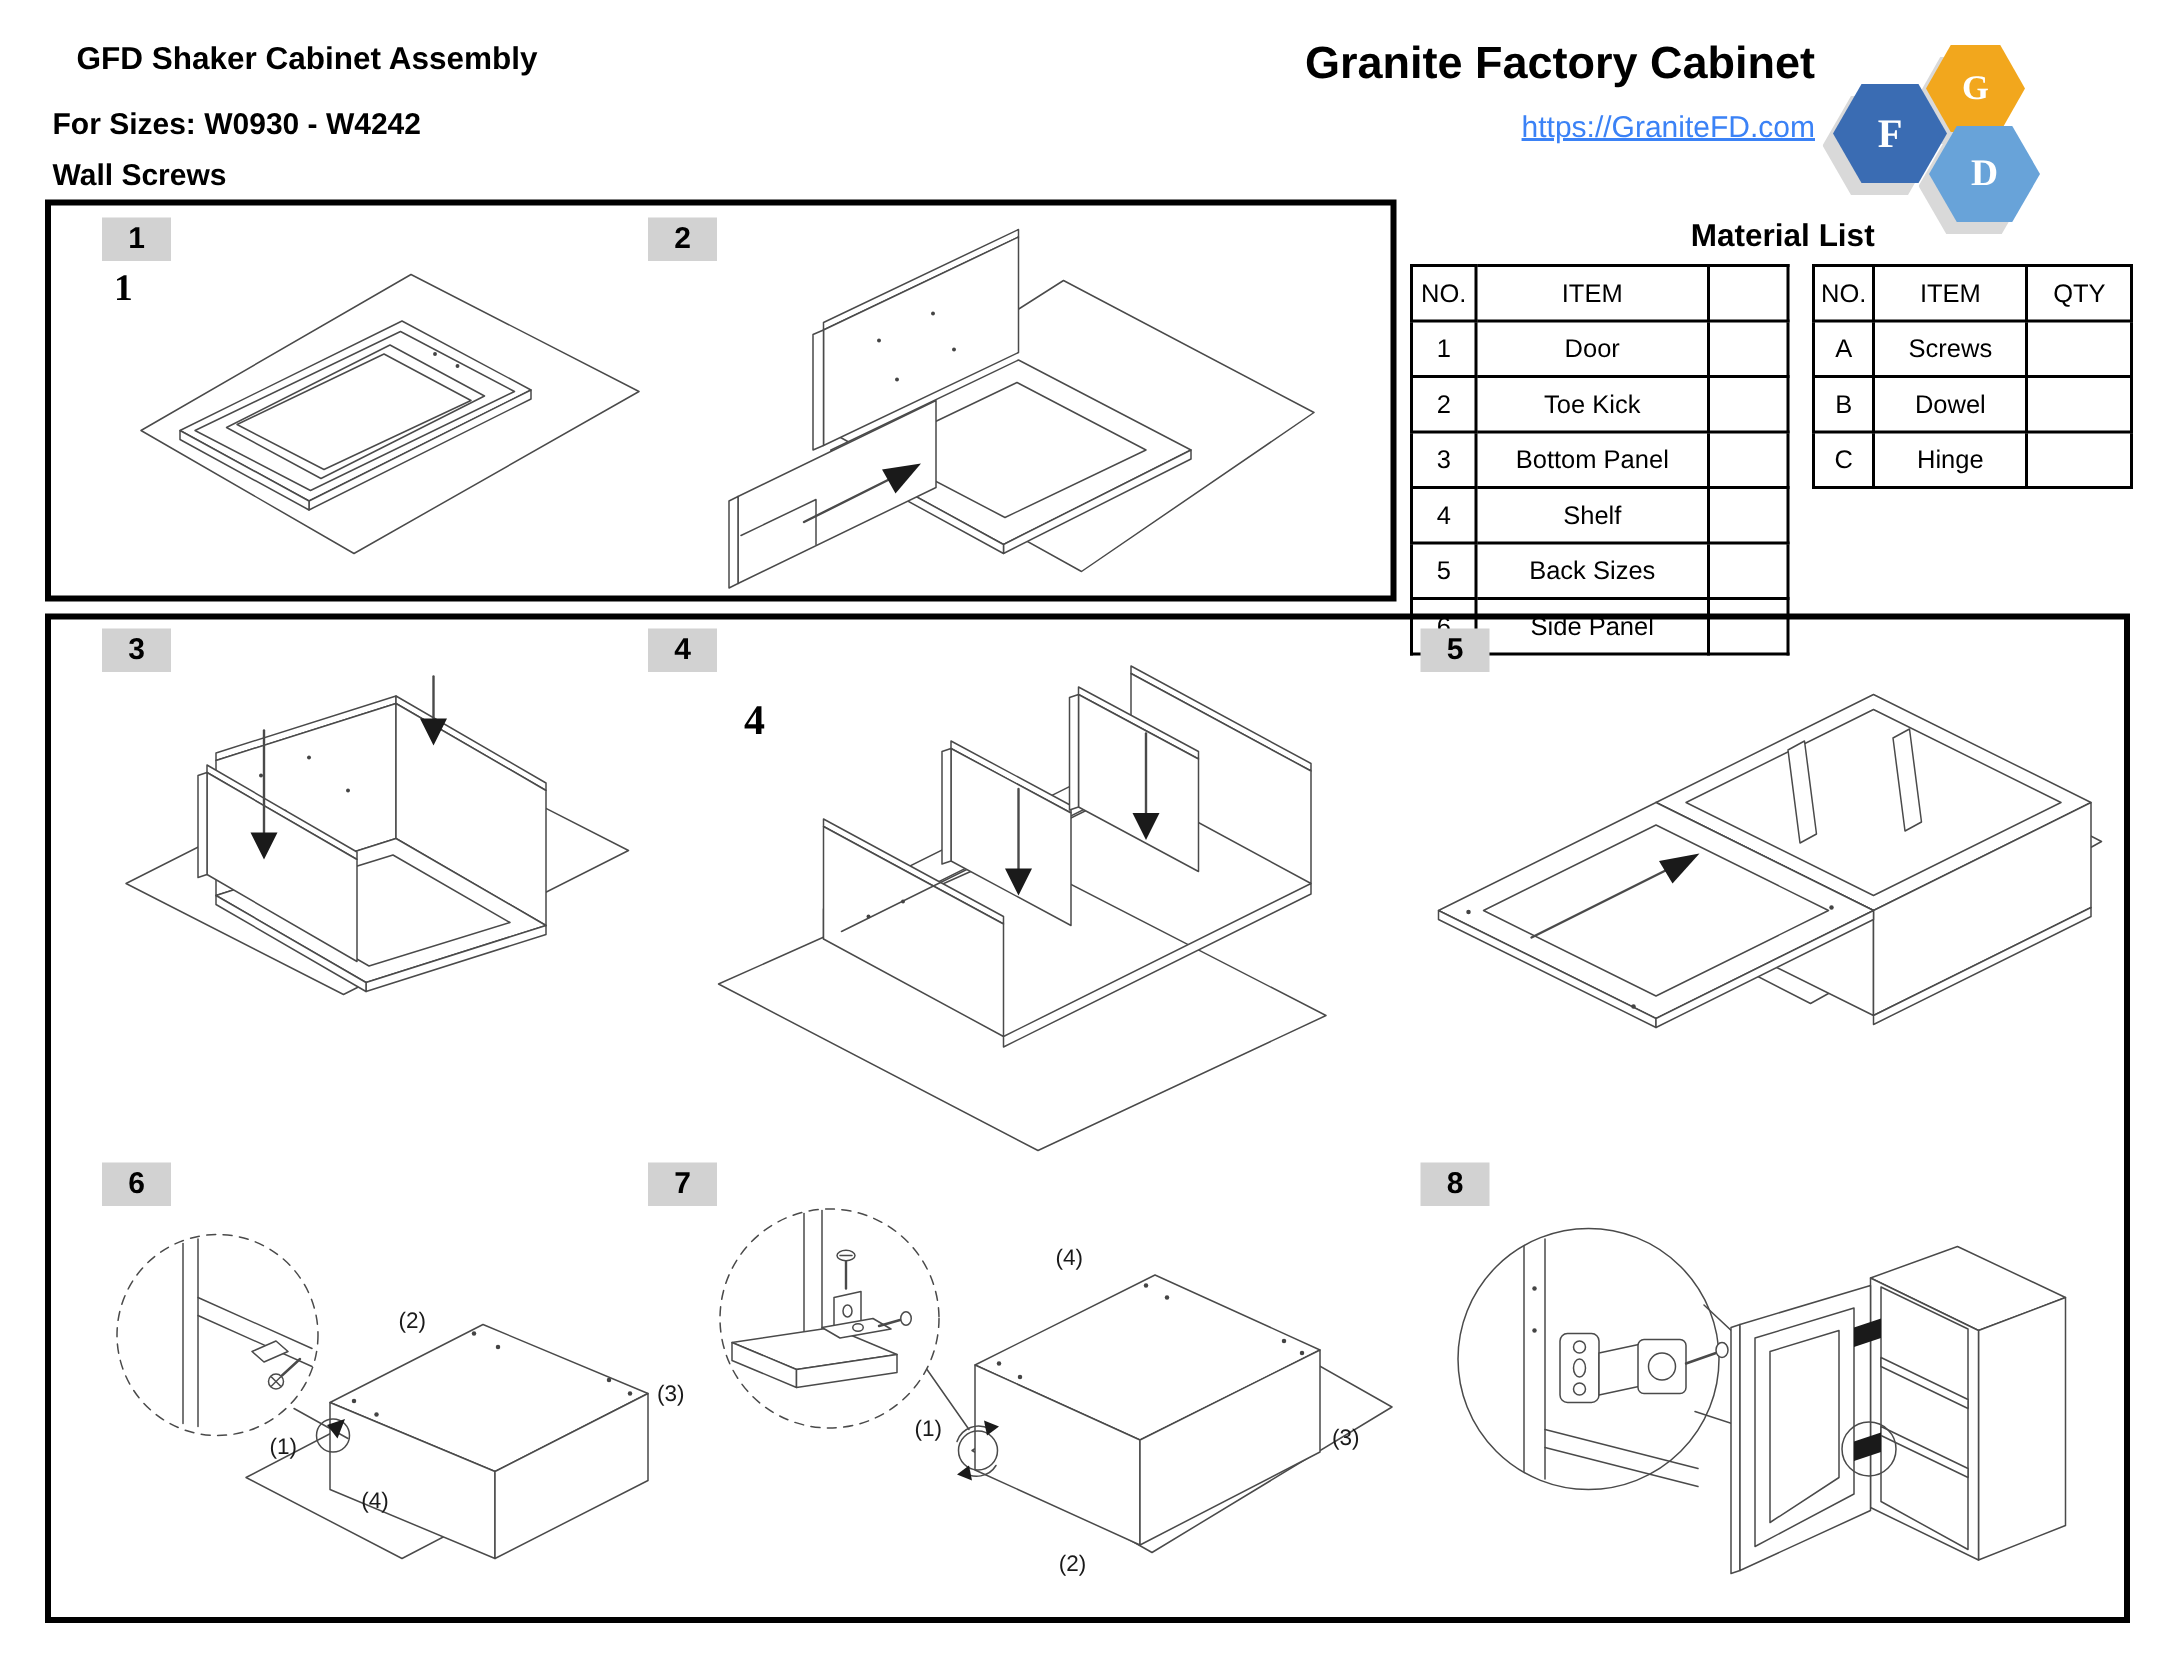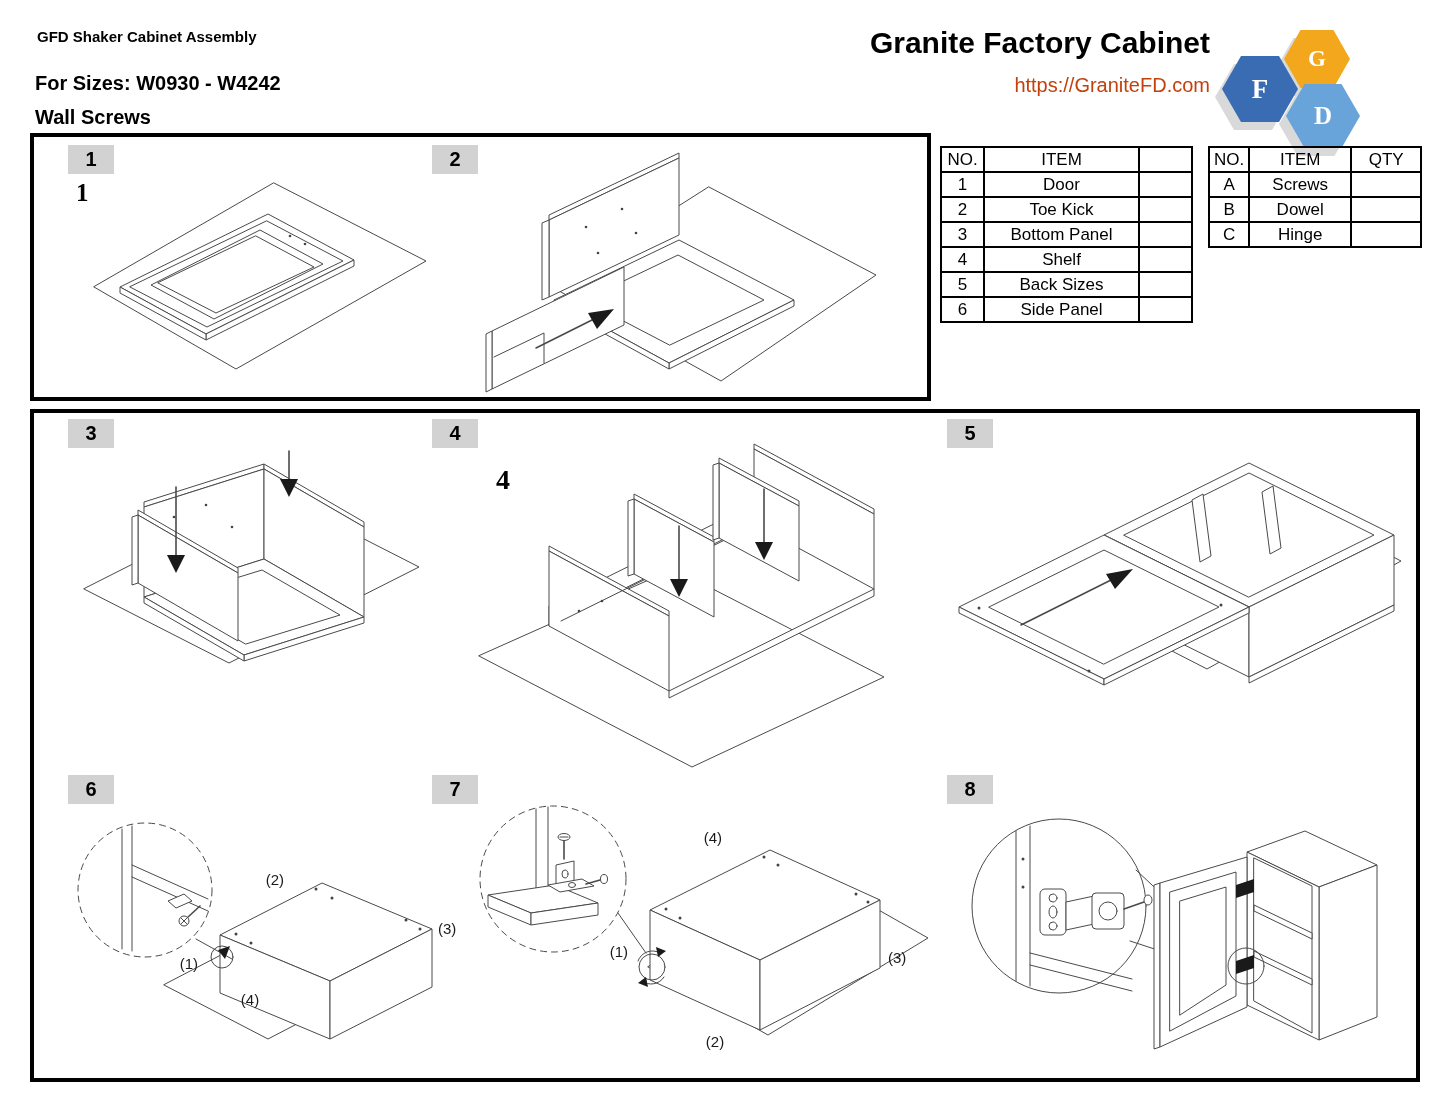--- a/index.html
+++ b/index.html
@@ -4,26 +4,26 @@
 <style>
   * { margin:0; padding:0; box-sizing:border-box; }
   html,body { background:#fff; }
   body {
     width:1445px; height:1117px; position:relative; overflow:hidden;
     font-family:"Liberation Sans", sans-serif; color:#000;
   }
   .abs { position:absolute; }
 
   
-  .hdr-title   { left:37px;  top:28px;  font-size:15px; font-weight:bold; }
+  .hdr-title   { left:51px;  top:28px;  font-size:21px; font-weight:bold; }
   .hdr-sizes   { left:35px;  top:72px;  font-size:20px; font-weight:bold; }
   .hdr-product { left:35px;  top:106px; font-size:20px; font-weight:bold; }
   .brand-name  { left:770px; top:26px;  width:440px; text-align:right; font-size:30px; font-weight:bold; }
   .brand-url   { left:770px; top:74px;  width:440px; text-align:right; font-size:20px; }
-  .brand-url span { color:#c2410c; cursor:pointer; }
+  .brand-url span { color:#3b82f6; text-decoration:underline; cursor:pointer; }
 
   
   .logo { left:1213px; top:24px; width:145px; height:115px; }
   .hex {
     position:absolute;
     clip-path:polygon(25% 0,75% 0,100% 50%,75% 100%,25% 100%,0 50%);
     display:flex; align-items:center; justify-content:center;
     color:#fff; font-family:"Liberation Serif", serif; font-weight:bold;
   }
   .hex-shadow { background:#d9d9d9; }
@@ -43,21 +43,21 @@
     display:flex; align-items:center; justify-content:center;
     font-size:20px; font-weight:bold;
   }
   .figlabel { position:absolute; font-family:"Liberation Serif", serif; font-weight:bold; font-size:25px; }
 
   
   .ml { left:940px; top:146px; width:497px; position:absolute; }
   .ml-title { text-align:center; font-size:21px; font-weight:bold; margin-bottom:6px; }
   .ml-tables { display:flex; gap:15px; align-items:flex-start; }
   .ml table { border-collapse:collapse; }
-  .ml td { border:2px solid #000; font-size:17px; text-align:center; height:25px; padding:0 4px; }
+  .ml td { border:2px solid #000; font-size:17px; text-align:center; height:37px; padding:0 4px; }
   .c-no    { width:43px; }  .c-item  { width:155px; } .c-blank { width:53px; }
   .c-no2   { width:40px; }  .c-item2 { width:102px; } .c-qty   { width:70px; }
 
   
   svg.diagram { position:absolute; }
   .ln  { fill:none; stroke:#4a4a4a; stroke-width:1; stroke-linejoin:round; stroke-linecap:round; }
   .fw  { fill:#fff; stroke:#4a4a4a; stroke-width:1; stroke-linejoin:round; }
   .blk { fill:#1a1a1a; stroke:none; }
   .dash { stroke-dasharray:6 5; }
   .dot { fill:#444; stroke:none; }
@@ -80,20 +80,21 @@
 <div class="abs logo">
   <div class="hex hex-shadow hex-sf"></div>
   <div class="hex hex-shadow hex-sg"></div>
   <div class="hex hex-shadow hex-sd"></div>
   <div class="hex hex-g" style="background: rgb(242, 167, 29);">G</div>
   <div class="hex hex-f" style="background: rgb(58, 108, 179);">F</div>
   <div class="hex hex-d" style="background: rgb(104, 163, 217);">D</div>
 </div>
 
 <div class="ml">
+  <div class="ml-title">Material List</div>
   <div class="ml-tables">
     <table>
       <tbody>
           <tr>
         <td class="c-no">NO.</td>
         <td class="c-item">ITEM</td>
         <td class="c-blank"></td>
       </tr>
       <tr>
             <td>1</td>

